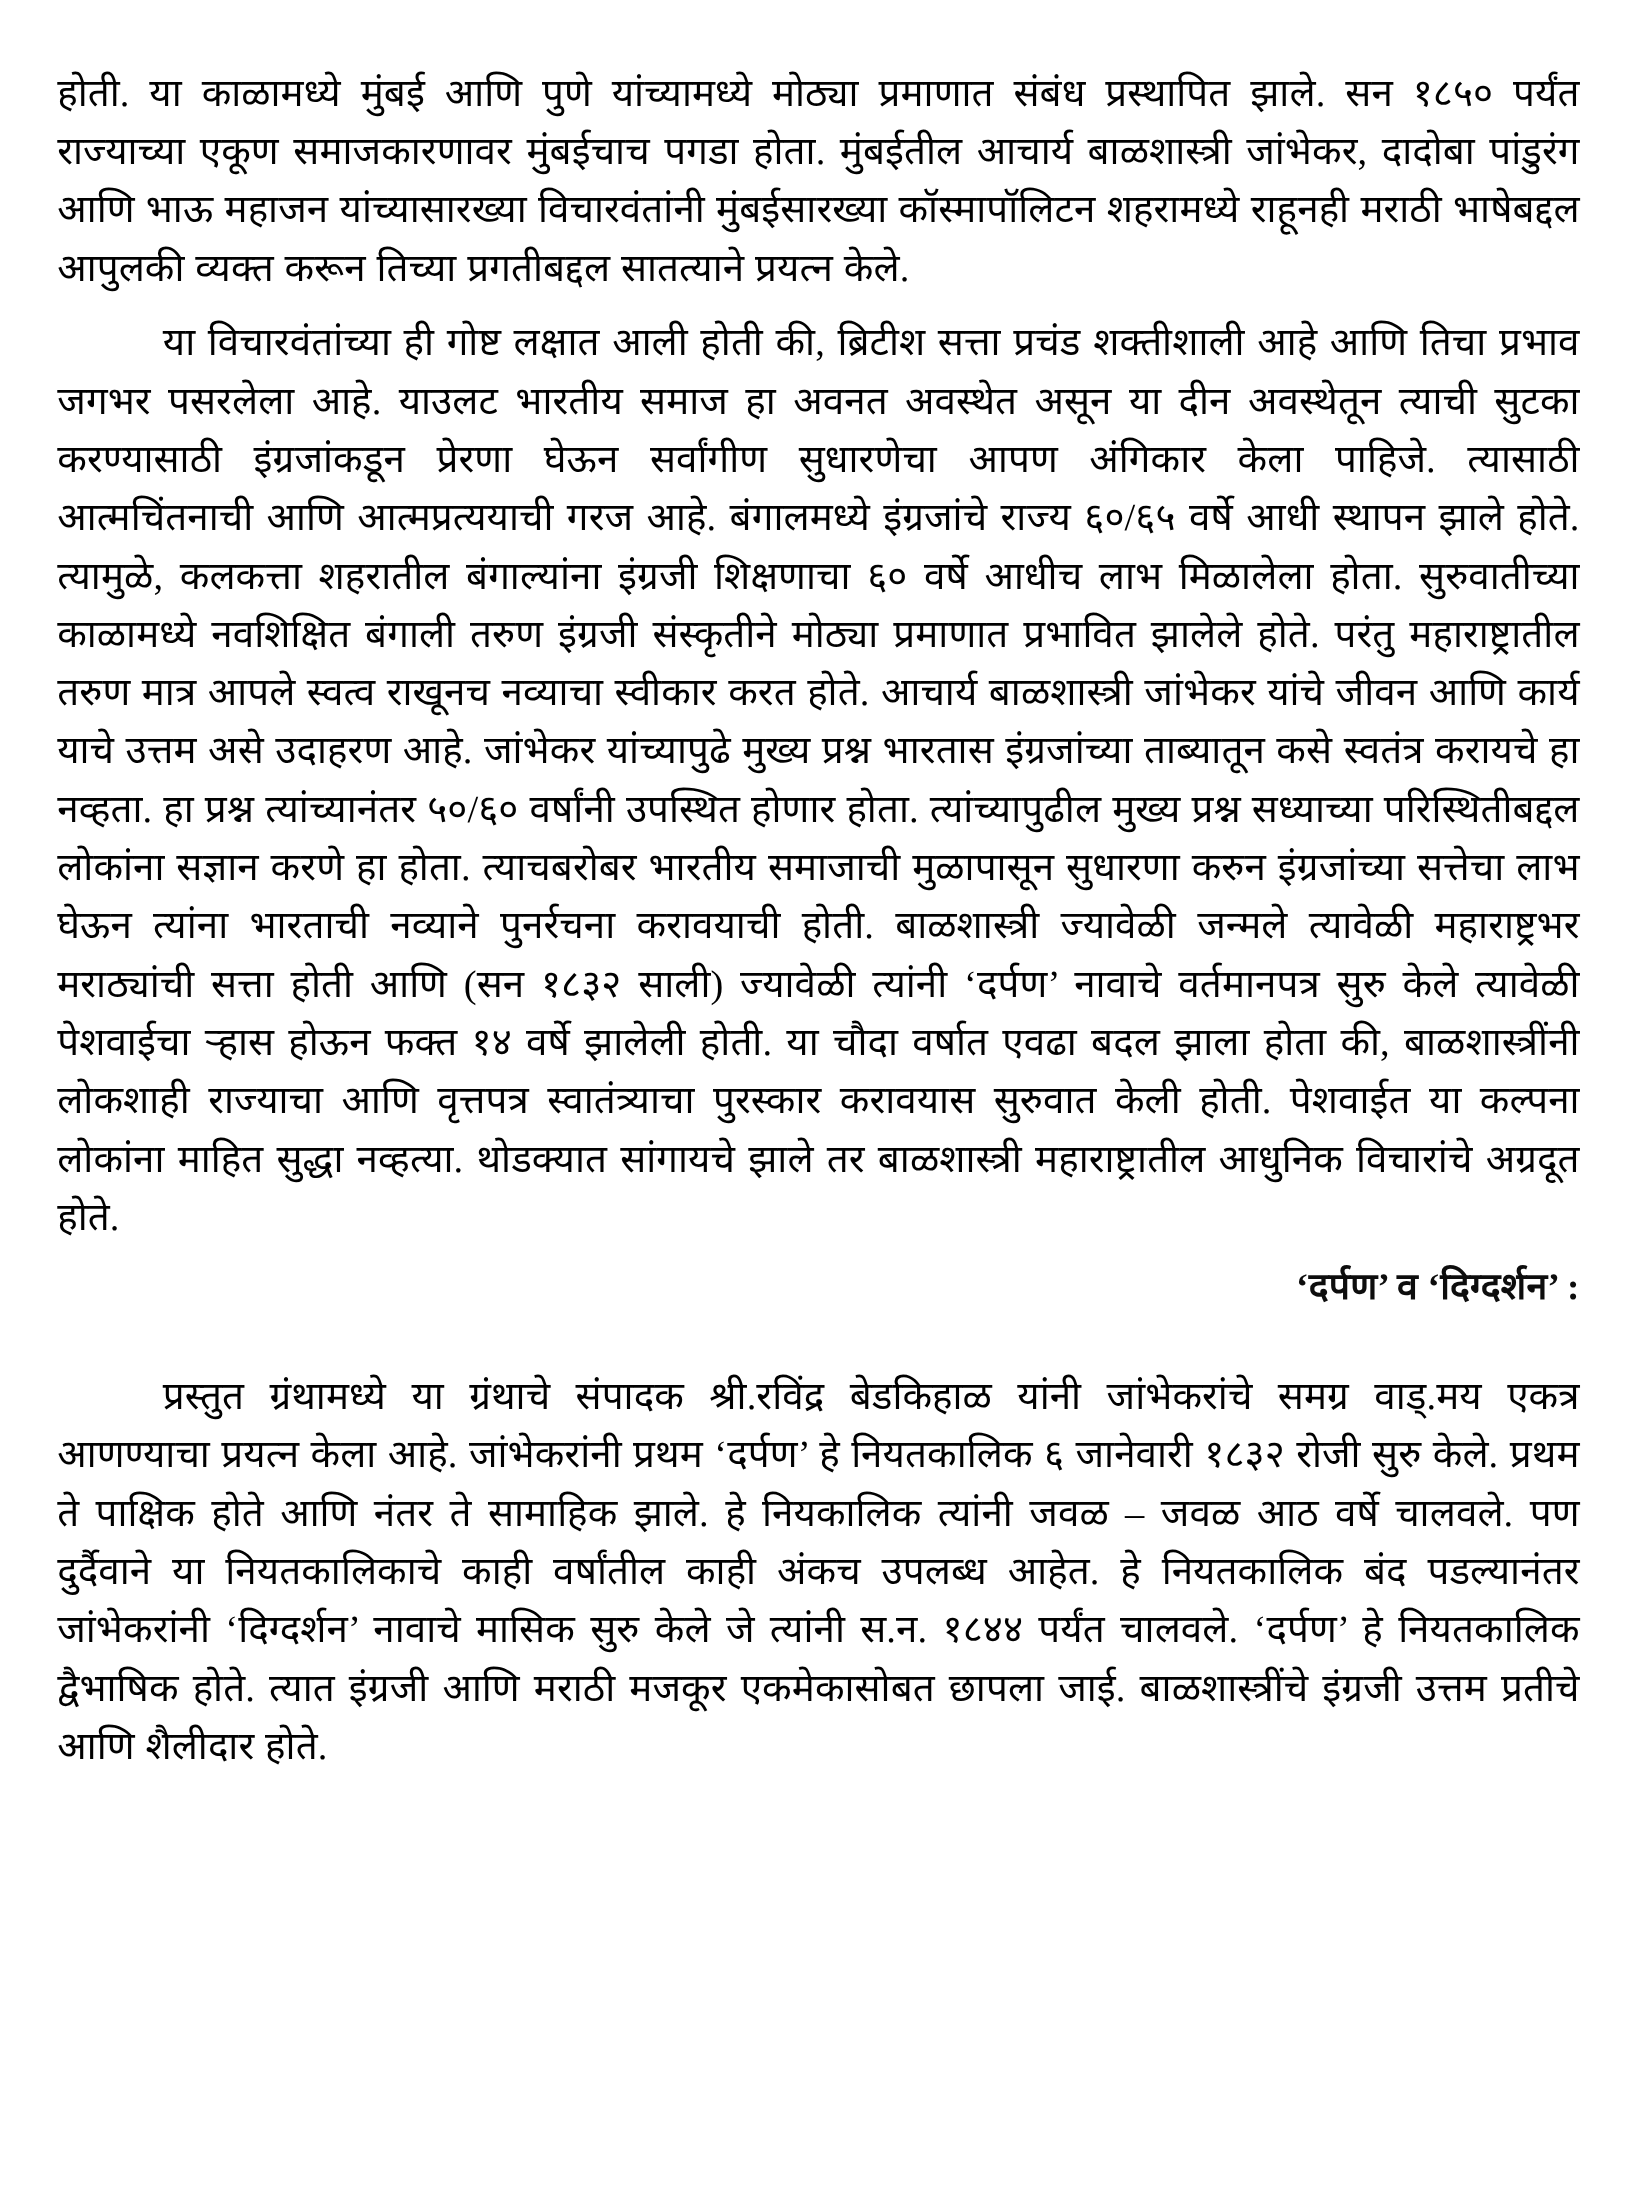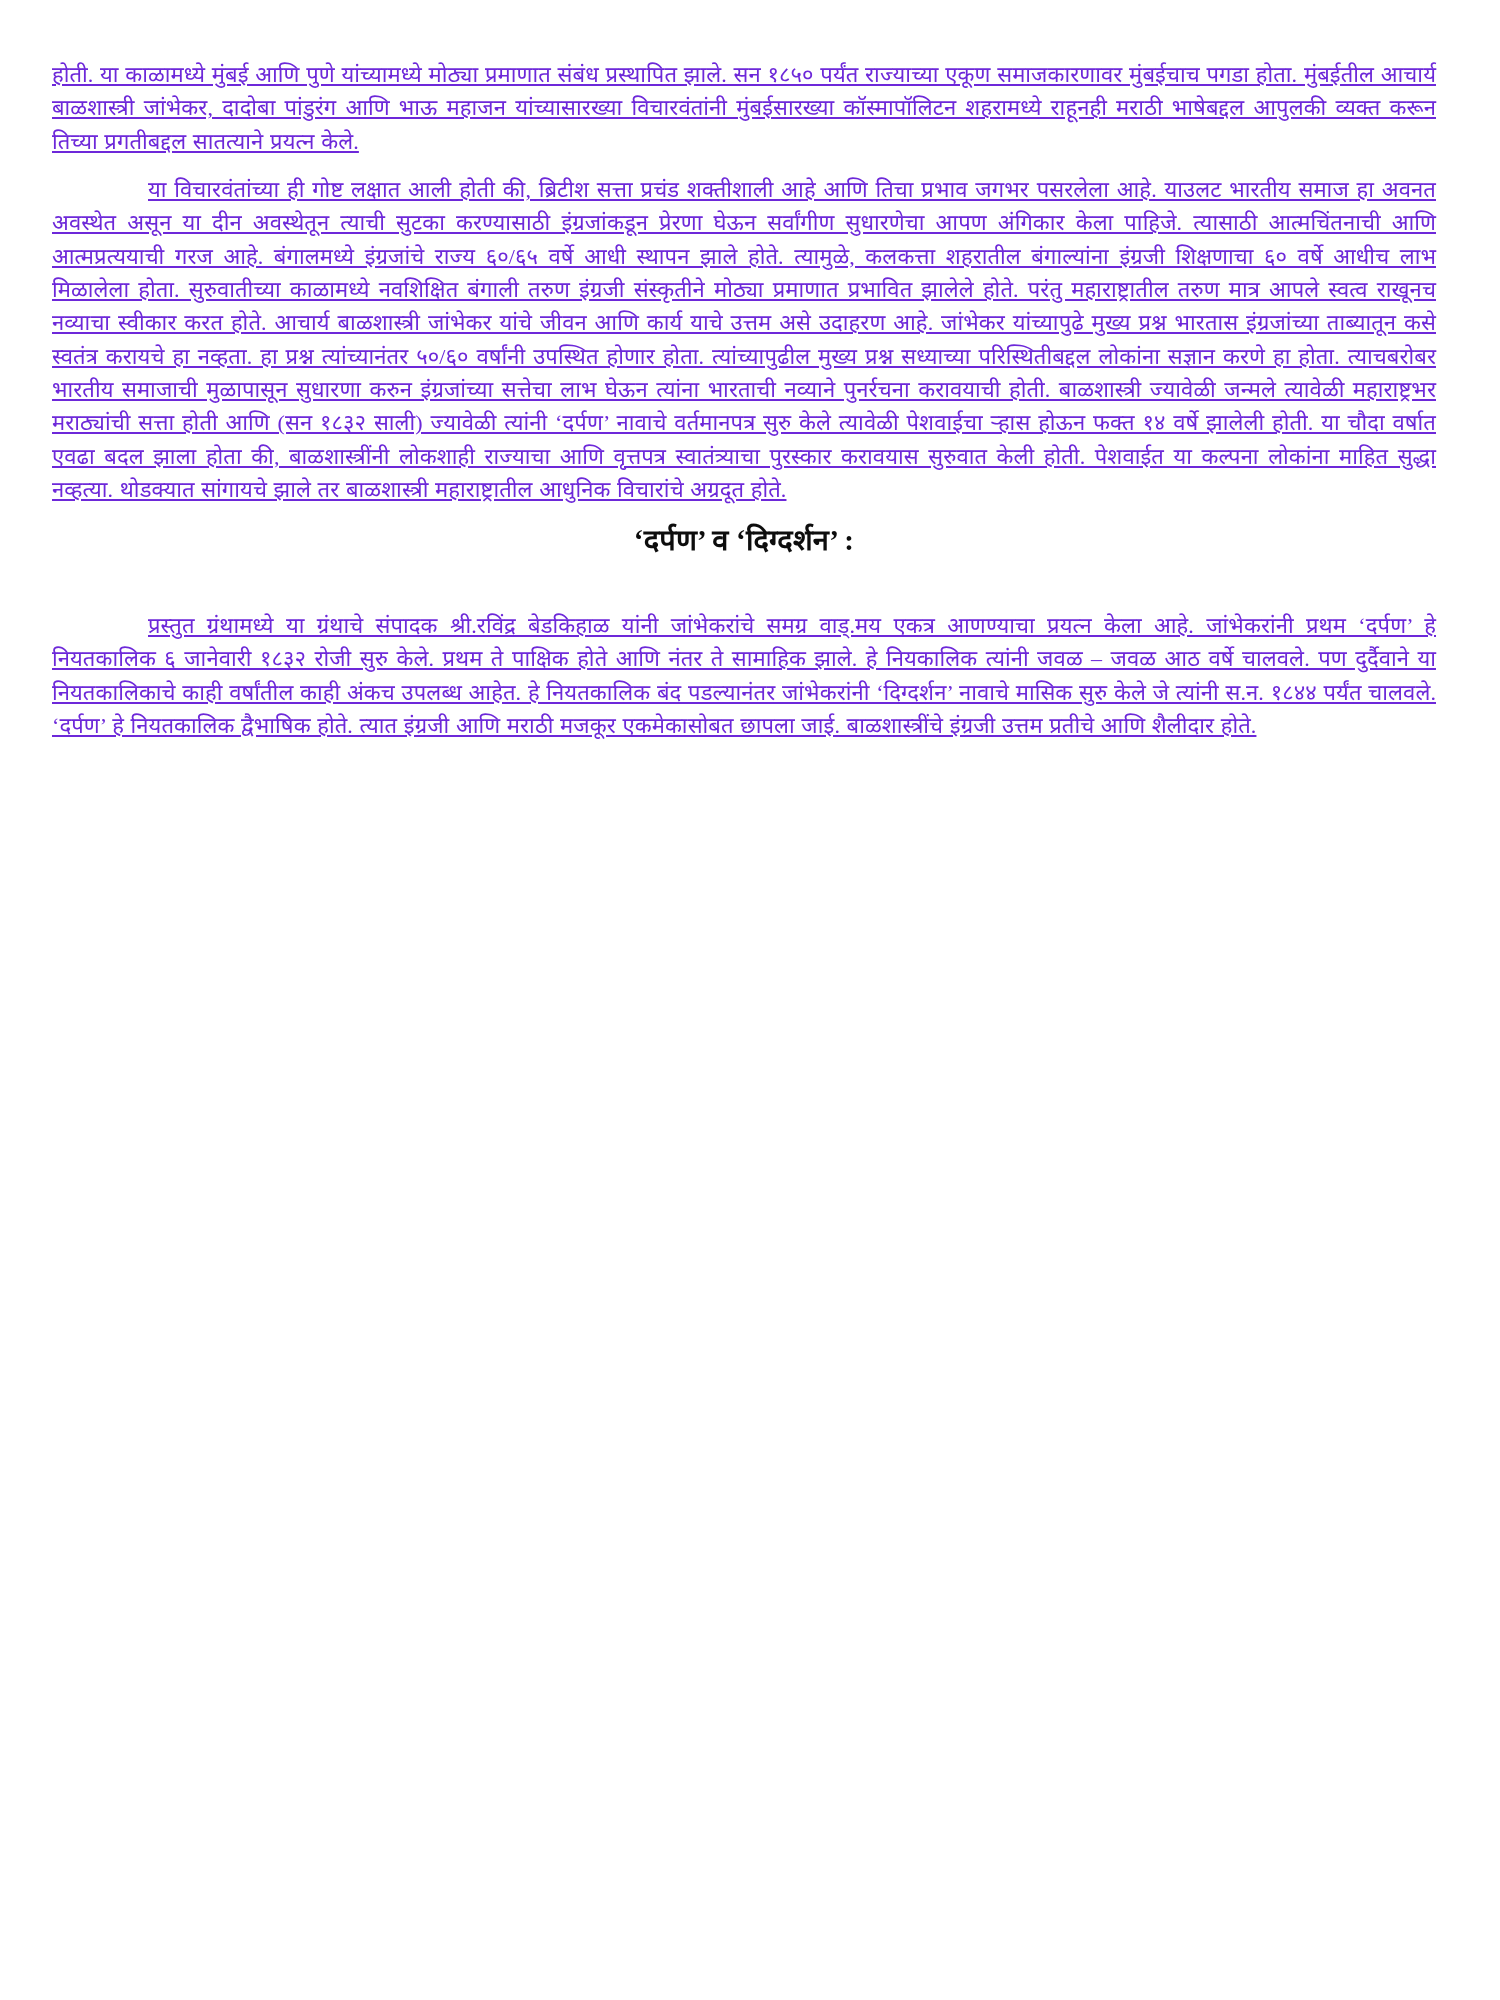--- a/index.html
+++ b/index.html
@@ -20,42 +20,41 @@
     height: 2000px;
     padding: 58px 64px 40px 52px;
     background: #ffffff;
     position: relative;
   }
   .doc-body {
     width: 1384px;
   }
   p.para {
     margin: 0 0 0 0;
-    font-size: 22px;
+    font-size: 35px;
     line-height: 1.515;
     text-align: justify;
     text-justify: inter-word;
     letter-spacing: 0.1px;
     word-spacing: 1px;
-    color: #6d28d9;
-    text-decoration: underline;
+    color: #000000;
   }
   p.para.indent {
     text-indent: 96px;
     margin-top: 48px;
   }
   p.para + p.para {
     margin-top: 15px;
   }
   h2.section-heading {
     margin: 14px 0 4px 0;
-    font-size: 29px;
+    font-size: 34px;
     font-weight: bold;
     line-height: 1.4;
-    text-align: center;
+    text-align: right;
     color: #0d0d0d;
     letter-spacing: 0.2px;
   }
 </style>
 </head>
 <body>
 
 <div class="page">
   <div class="doc-body">
 

